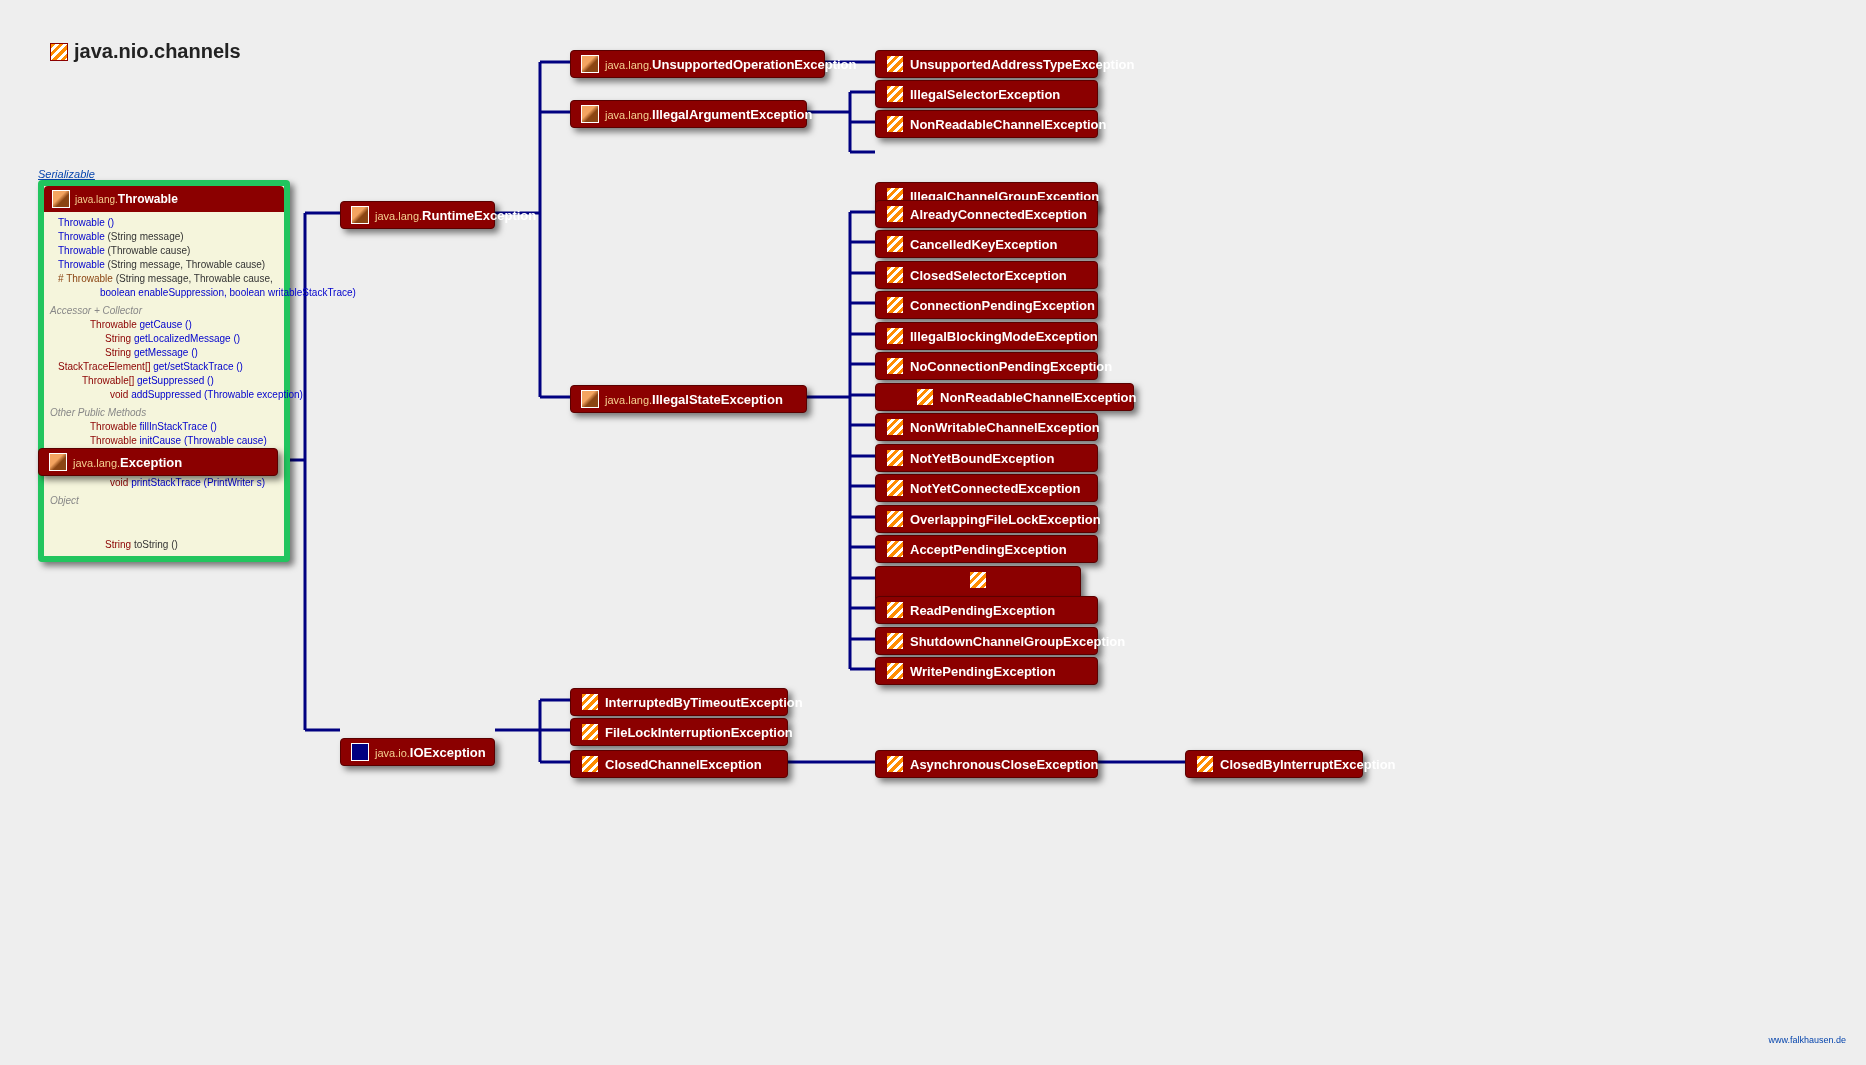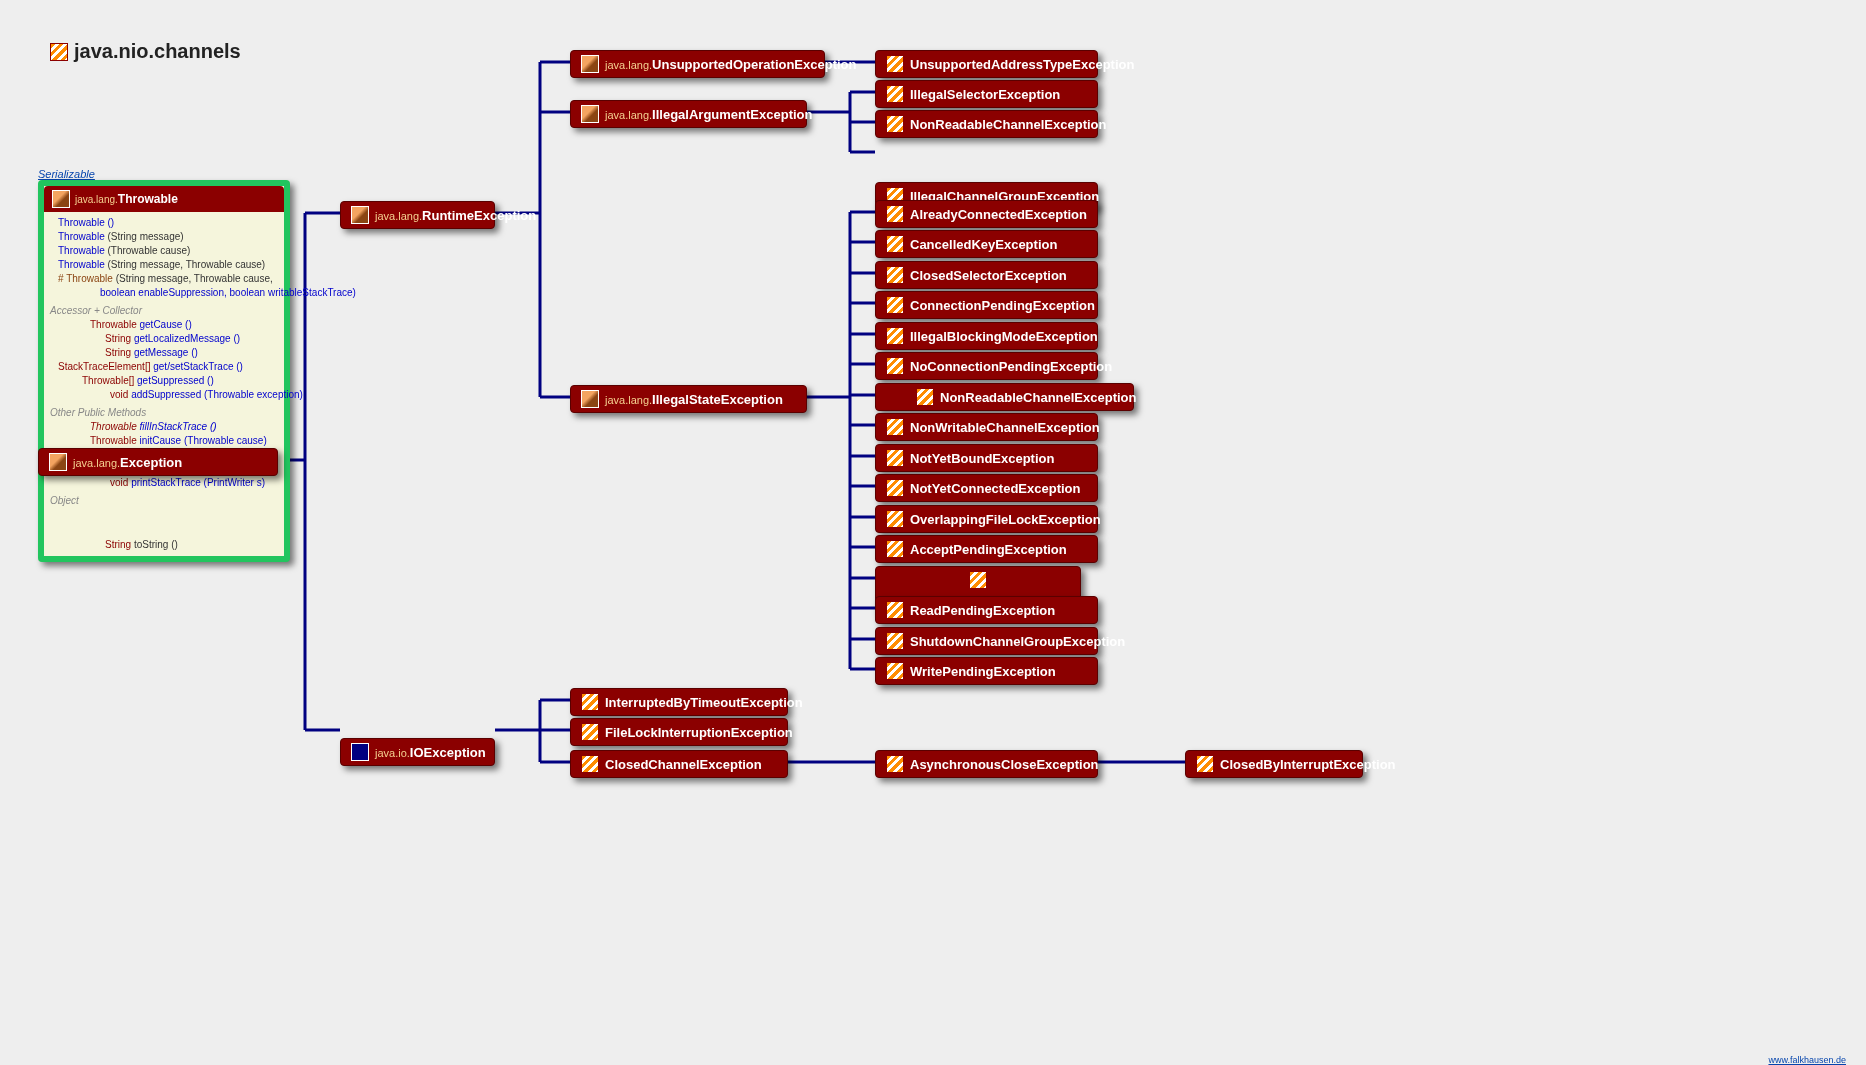--- a/index.html
+++ b/index.html
@@ -115,24 +115,23 @@
     position: absolute;
     left: 0;
     top: 0;
     width: 1866px;
     height: 1065px;
     pointer-events: none;
   }
   .footer-link {
     position: absolute;
     right: 20px;
-    bottom: 0;
+    bottom: 20px;
     font-size: 9px;
     color: #0645AD;
-    text-decoration: underline;
   }
 </style>
 </head>
 <body>
 
 <svg class="connectors">
   <g stroke="#000080" stroke-width="3" fill="none">
 
     <line x1="160" y1="430" x2="160" y2="450"></line>
 
@@ -208,21 +207,21 @@
     <span class="ln"><span class="prot"># Throwable</span><span> (String message, Throwable cause,</span></span>
     <span class="ln" style="padding-left:50px;"><span class="bl">boolean enableSuppression, boolean writableStackTrace)</span></span>
     <span class="sec">Accessor + Collector</span>
     <span class="ln" style="padding-left:40px;"><span class="rt">Throwable</span> <span class="mtd">getCause ()</span></span>
     <span class="ln" style="padding-left:55px;"><span class="rt">String</span> <span class="mtd">getLocalizedMessage ()</span></span>
     <span class="ln" style="padding-left:55px;"><span class="rt">String</span> <span class="mtd">getMessage ()</span></span>
     <span class="ln"><span class="rt">StackTraceElement[]</span> <span class="mtd">get/setStackTrace ()</span></span>
     <span class="ln" style="padding-left:32px;"><span class="rt">Throwable[]</span> <span class="mtd">getSuppressed ()</span></span>
     <span class="ln" style="padding-left:60px;"><span class="rt">void</span> <span class="mtd">addSuppressed (Throwable exception)</span></span>
     <span class="sec">Other Public Methods</span>
-    <span class="ln" style="padding-left:40px;font-style:italic;"><span class="rt">Throwable</span> <span class="mtd">fillInStackTrace ()</span></span>
+    <span class="ln" style="padding-left:40px;"><span class="rt">Throwable</span> <span class="mtd">fillInStackTrace ()</span></span>
     <span class="ln" style="padding-left:40px;"><span class="rt">Throwable</span> <span class="mtd">initCause (Throwable cause)</span></span>
     <span class="ln" style="padding-left:60px;"><span class="rt">void</span> <span class="mtd">printStackTrace ()</span></span>
     <span class="ln" style="padding-left:60px;"><span class="rt">void</span> <span class="mtd">printStackTrace (PrintStream s)</span></span>
     <span class="ln" style="padding-left:60px;"><span class="rt">void</span> <span class="mtd">printStackTrace (PrintWriter s)</span></span>
     <span class="sec">Object</span>
     <span class="ln" style="padding-left:55px;margin-top:30px;"><span class="rt">String</span> <span>toString ()</span></span>
   </div>
 </div>
 
 <div class="node" style="left:38px; top:448px; width:240px;">

